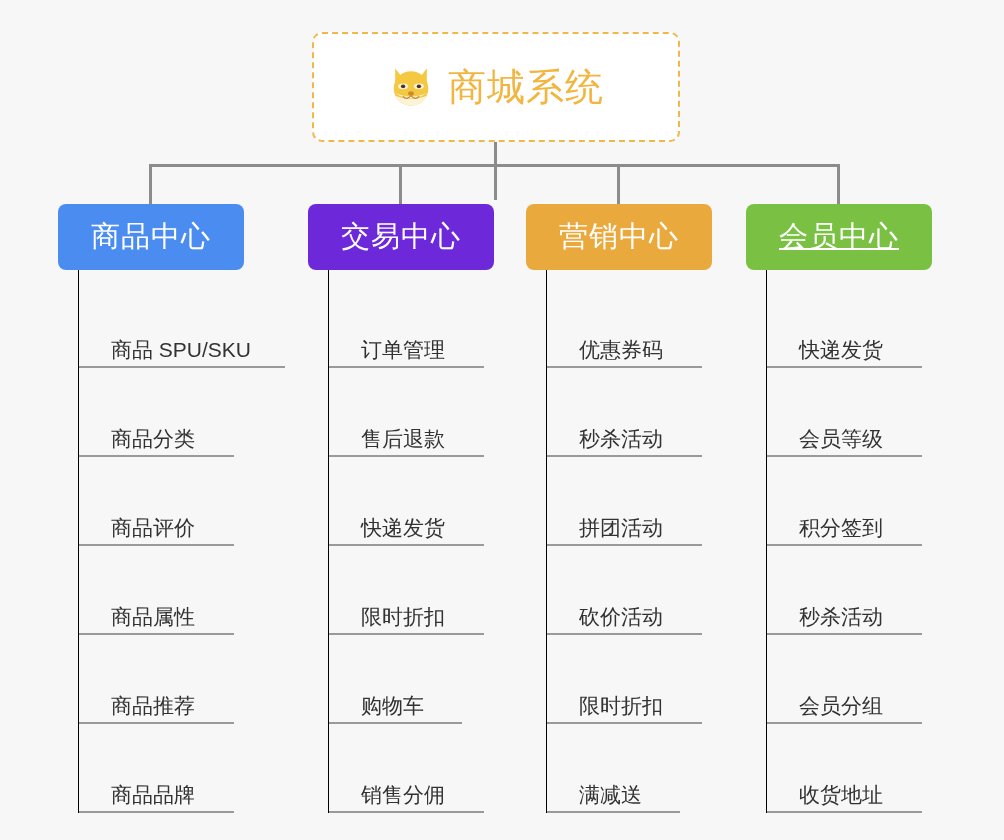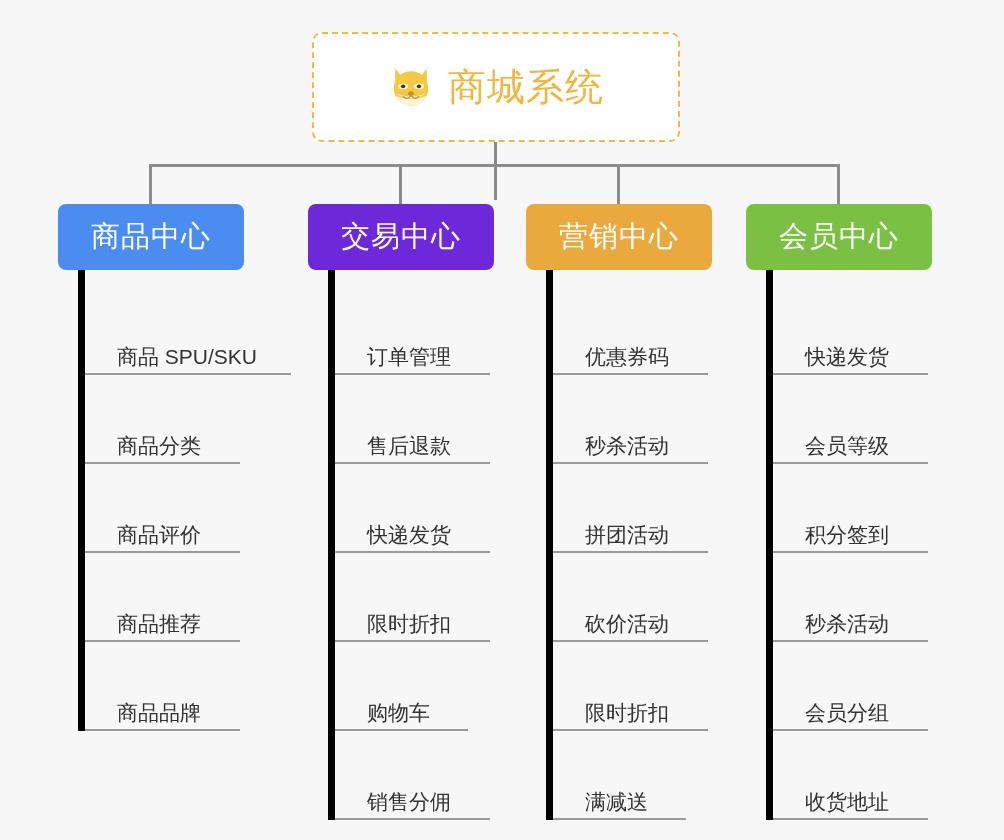--- a/index.html
+++ b/index.html
@@ -74,22 +74,22 @@
     justify-content: center;
     color: #ffffff;
     font-size: 29px;
     letter-spacing: 1px;
     white-space: nowrap;
   }
 
   .branch-body {
     position: relative;
     margin-left: 20px;
-    border-left: 7px solid #000000;
-    padding-top: 16px;
+    border-left: 1px solid #000000;
+    padding-top: 9px;
   }
 
   .leaf {
     position: relative;
     height: 89px;
     box-sizing: border-box;
     display: flex;
     align-items: flex-end;
   }
   .leaf-label {
@@ -152,20 +152,24 @@
       </div>
       <div class="leaf">
         <span class="leaf-label">商品分类</span>
         <span class="leaf-rule" style="width:155px;"></span>
       </div>
       <div class="leaf">
         <span class="leaf-label">商品评价</span>
         <span class="leaf-rule" style="width:155px;"></span>
       </div>
       <div class="leaf">
+        <span class="leaf-label">商品属性</span>
+        <span class="leaf-rule" style="width:155px;"></span>
+      </div>
+      <div class="leaf">
         <span class="leaf-label">商品推荐</span>
         <span class="leaf-rule" style="width:155px;"></span>
       </div>
       <div class="leaf">
         <span class="leaf-label">商品品牌</span>
         <span class="leaf-rule" style="width:155px;"></span>
       </div>
     </div>
   </div>
 
@@ -227,21 +231,21 @@
         <span class="leaf-rule" style="width:155px;"></span>
       </div>
       <div class="leaf">
         <span class="leaf-label">满减送</span>
         <span class="leaf-rule" style="width:133px;"></span>
       </div>
     </div>
   </div>
 
   <div class="branch" style="left:746px; width:186px;">
-    <div class="branch-header" style="width:186px; background:#7ac143;">
+    <div class="branch-header" style="width:186px; background:#7ac143;text-decoration:underline;">
       <span>会员中心</span>
     </div>
     <div class="branch-body">
       <div class="leaf">
         <span class="leaf-label">快递发货</span>
         <span class="leaf-rule" style="width:155px;"></span>
       </div>
       <div class="leaf">
         <span class="leaf-label">会员等级</span>
         <span class="leaf-rule" style="width:155px;"></span>

